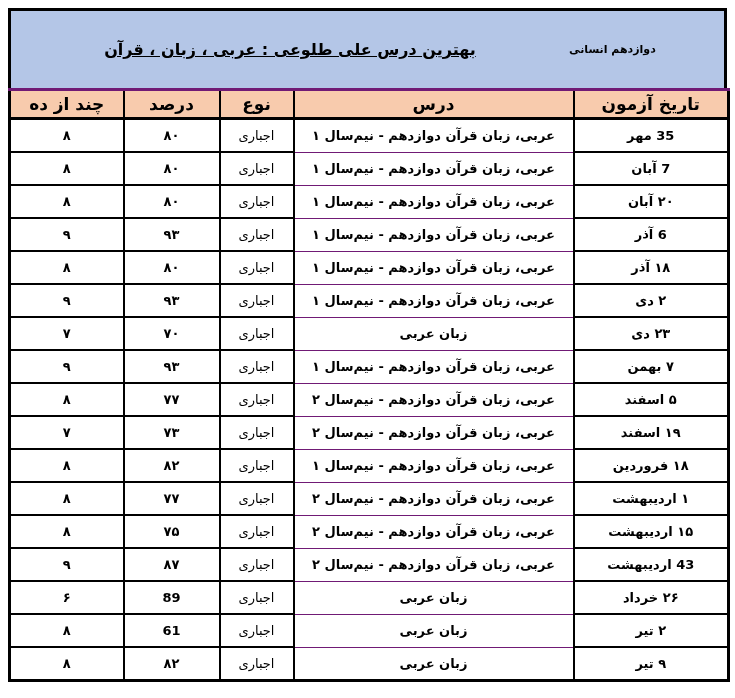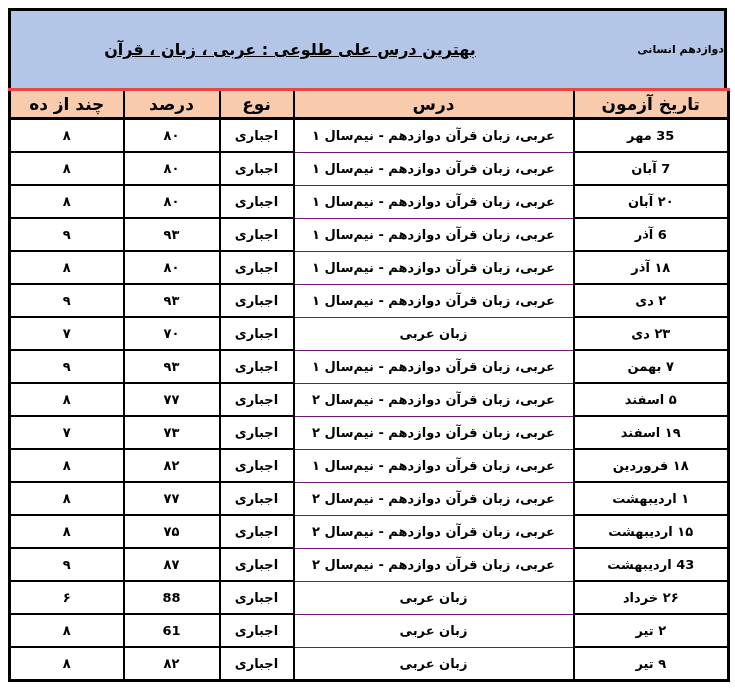--- a/index.html
+++ b/index.html
@@ -24,21 +24,21 @@
     direction: rtl;
     display: flex;
     align-items: center;
     height: 80px;
     background: #b4c6e7;
     border: 3px solid #000;
     border-bottom: none;
   }
   .grade {
     width: 155px;
-    text-align: right;
+    text-align: left;
     font-weight: bold;
     font-size: 11px;
     white-space: nowrap;
   }
   .main-title {
     flex: 1;
     text-align: center;
     font-weight: bold;
     font-size: 16px;
     white-space: nowrap;
@@ -63,31 +63,31 @@
     vertical-align: middle;
     padding: 0 2px;
     overflow: hidden;
     white-space: nowrap;
   }
   th {
     background: #f8cbad;
     font-weight: bold;
     font-size: 17px;
     height: 26px;
-    border-top: 3px solid #ef4444;
+    border-top: 3px solid #701a75;
     border-bottom: 3px solid #000;
   }
   td {
     background: #ffffff;
     height: 31px;
     font-size: 13px;
     font-weight: bold;
   }
   td.cell-lesson { border: 1px solid #701a75; }
-  td.cell-type   { font-weight: bold; text-align: center; }
+  td.cell-type   { font-weight: normal; text-align: center; }
 </style>
 </head>
 <body>
 
 <div class="sheet">
 
   <div class="title-bar">
     <div class="grade">دوازدهم انسانی</div>
     <div class="main-title">بهترین درس علی طلوعی : عربی ، زبان ، قرآن</div>
   </div>
@@ -205,21 +205,21 @@
           <td class="cell-exam-date">43 اردیبهشت</td>
           <td class="cell-lesson">عربی، زبان قرآن دوازدهم - نیم‌سال ۲</td>
           <td class="cell-type">اجباری</td>
           <td class="cell-percent">۸۷</td>
           <td class="cell-out-of-ten">۹</td>
         </tr>
         <tr>
           <td class="cell-exam-date">۲۶ خرداد</td>
           <td class="cell-lesson">زبان عربی</td>
           <td class="cell-type">اجباری</td>
-          <td class="cell-percent">88</td>
+          <td class="cell-percent">89</td>
           <td class="cell-out-of-ten">۶</td>
         </tr>
         <tr>
           <td class="cell-exam-date">۲ تیر</td>
           <td class="cell-lesson">زبان عربی</td>
           <td class="cell-type">اجباری</td>
           <td class="cell-percent">61</td>
           <td class="cell-out-of-ten">۸</td>
         </tr>
         <tr>

